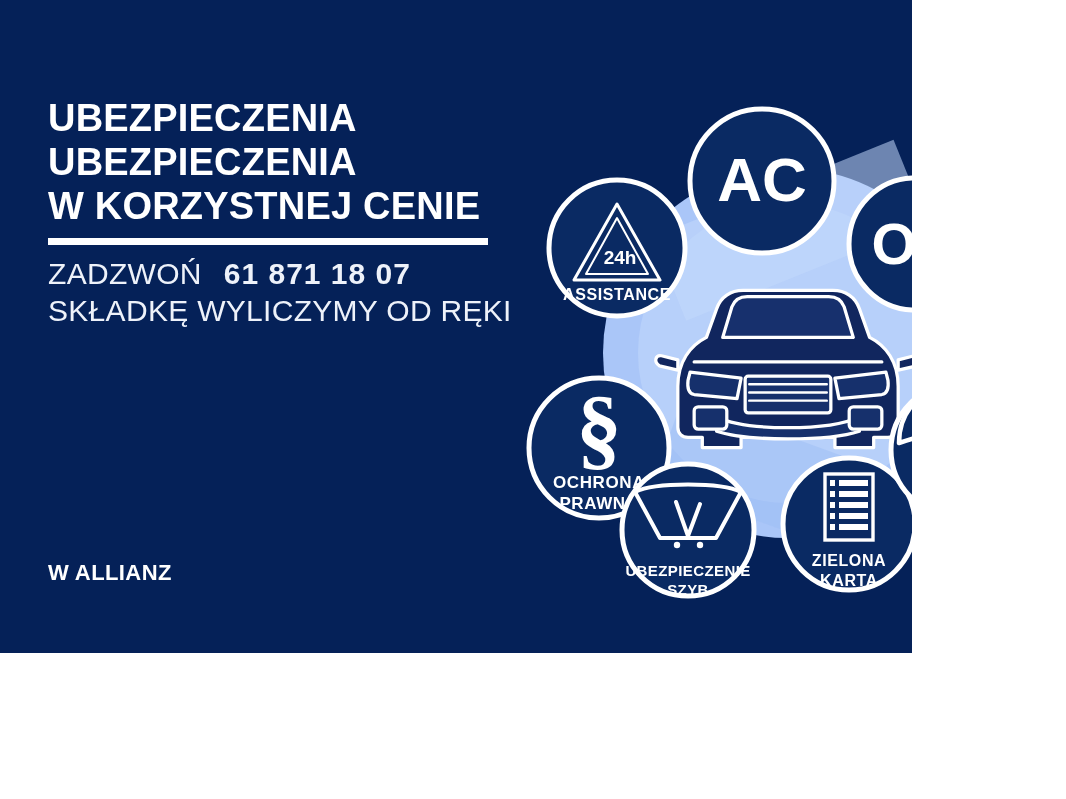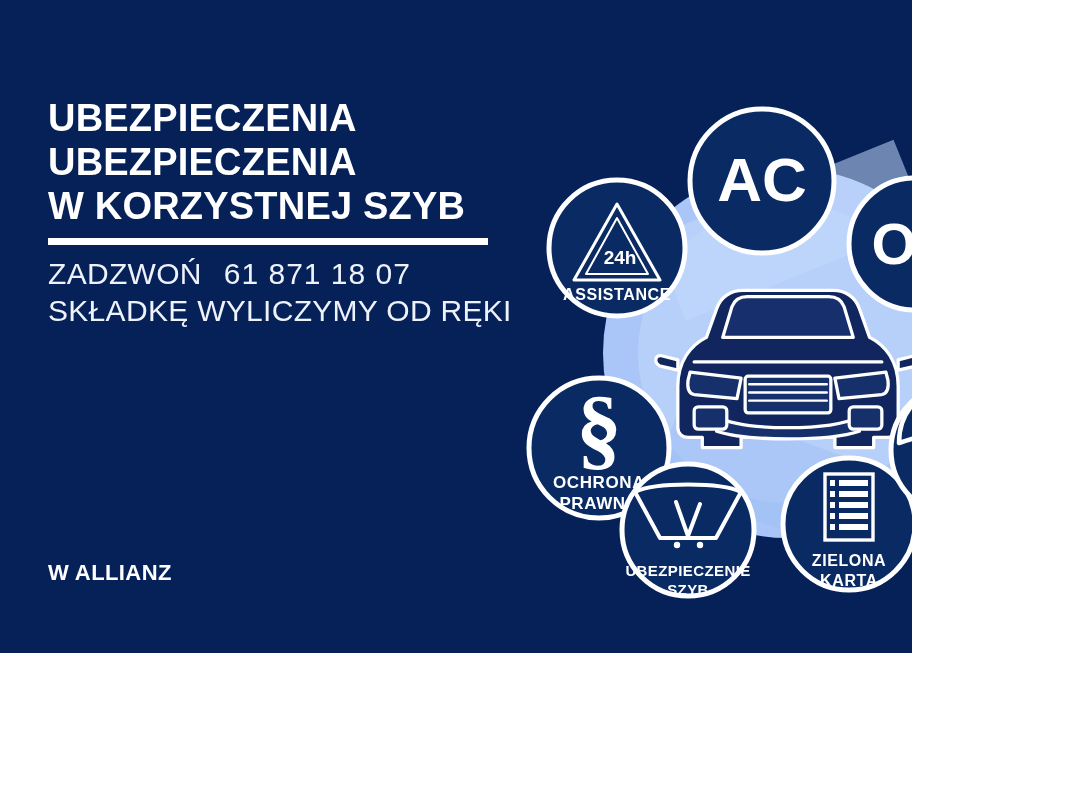--- a/index.html
+++ b/index.html
@@ -57,20 +57,21 @@
     color:#eef2fa;
     font-size:30px;
     line-height:37px;
     font-weight:300;
     letter-spacing:0.3px;
     white-space:nowrap;
   }
   .subline .phone{
     margin-left:22px;
     letter-spacing:1px;
+    font-weight:bold;
   }
 
   .offer{
     position:absolute;
     left:48px;
     top:558px;
     width:460px;
   }
   .offer-line{
     color:#ffffff;
@@ -103,21 +104,21 @@
 </head>
 <body>
 
 <div class="poster">
 
   <div class="navy-panel">
 
     <div class="headline">
       <div class="headline-line">UBEZPIECZENIA</div>
       <div class="headline-line">UBEZPIECZENIA</div>
-      <div class="headline-line">W KORZYSTNEJ SZYB</div>
+      <div class="headline-line">W KORZYSTNEJ CENIE</div>
     </div>
 
     <div class="rule"></div>
 
     <div class="subline-wrap">
       <div class="subline">
         <span>ZADZWOŃ</span><span class="phone">61 871 18 07</span>
       </div>
       <div class="subline">SKŁADKĘ WYLICZYMY OD RĘKI</div>
     </div>

